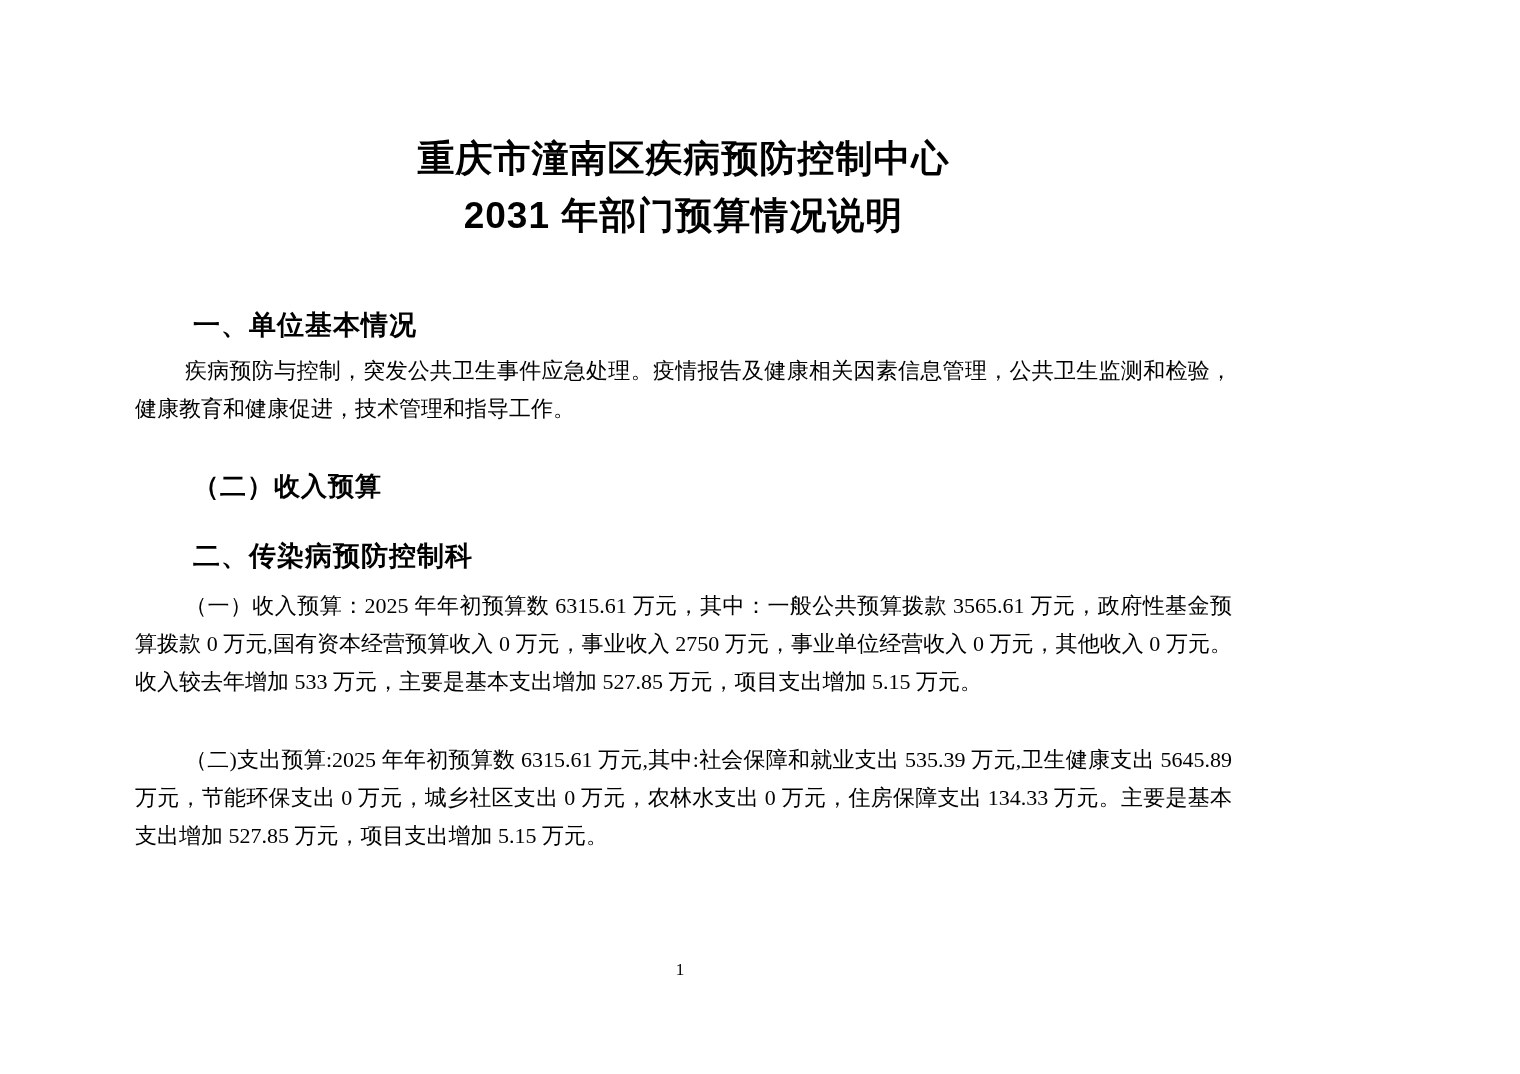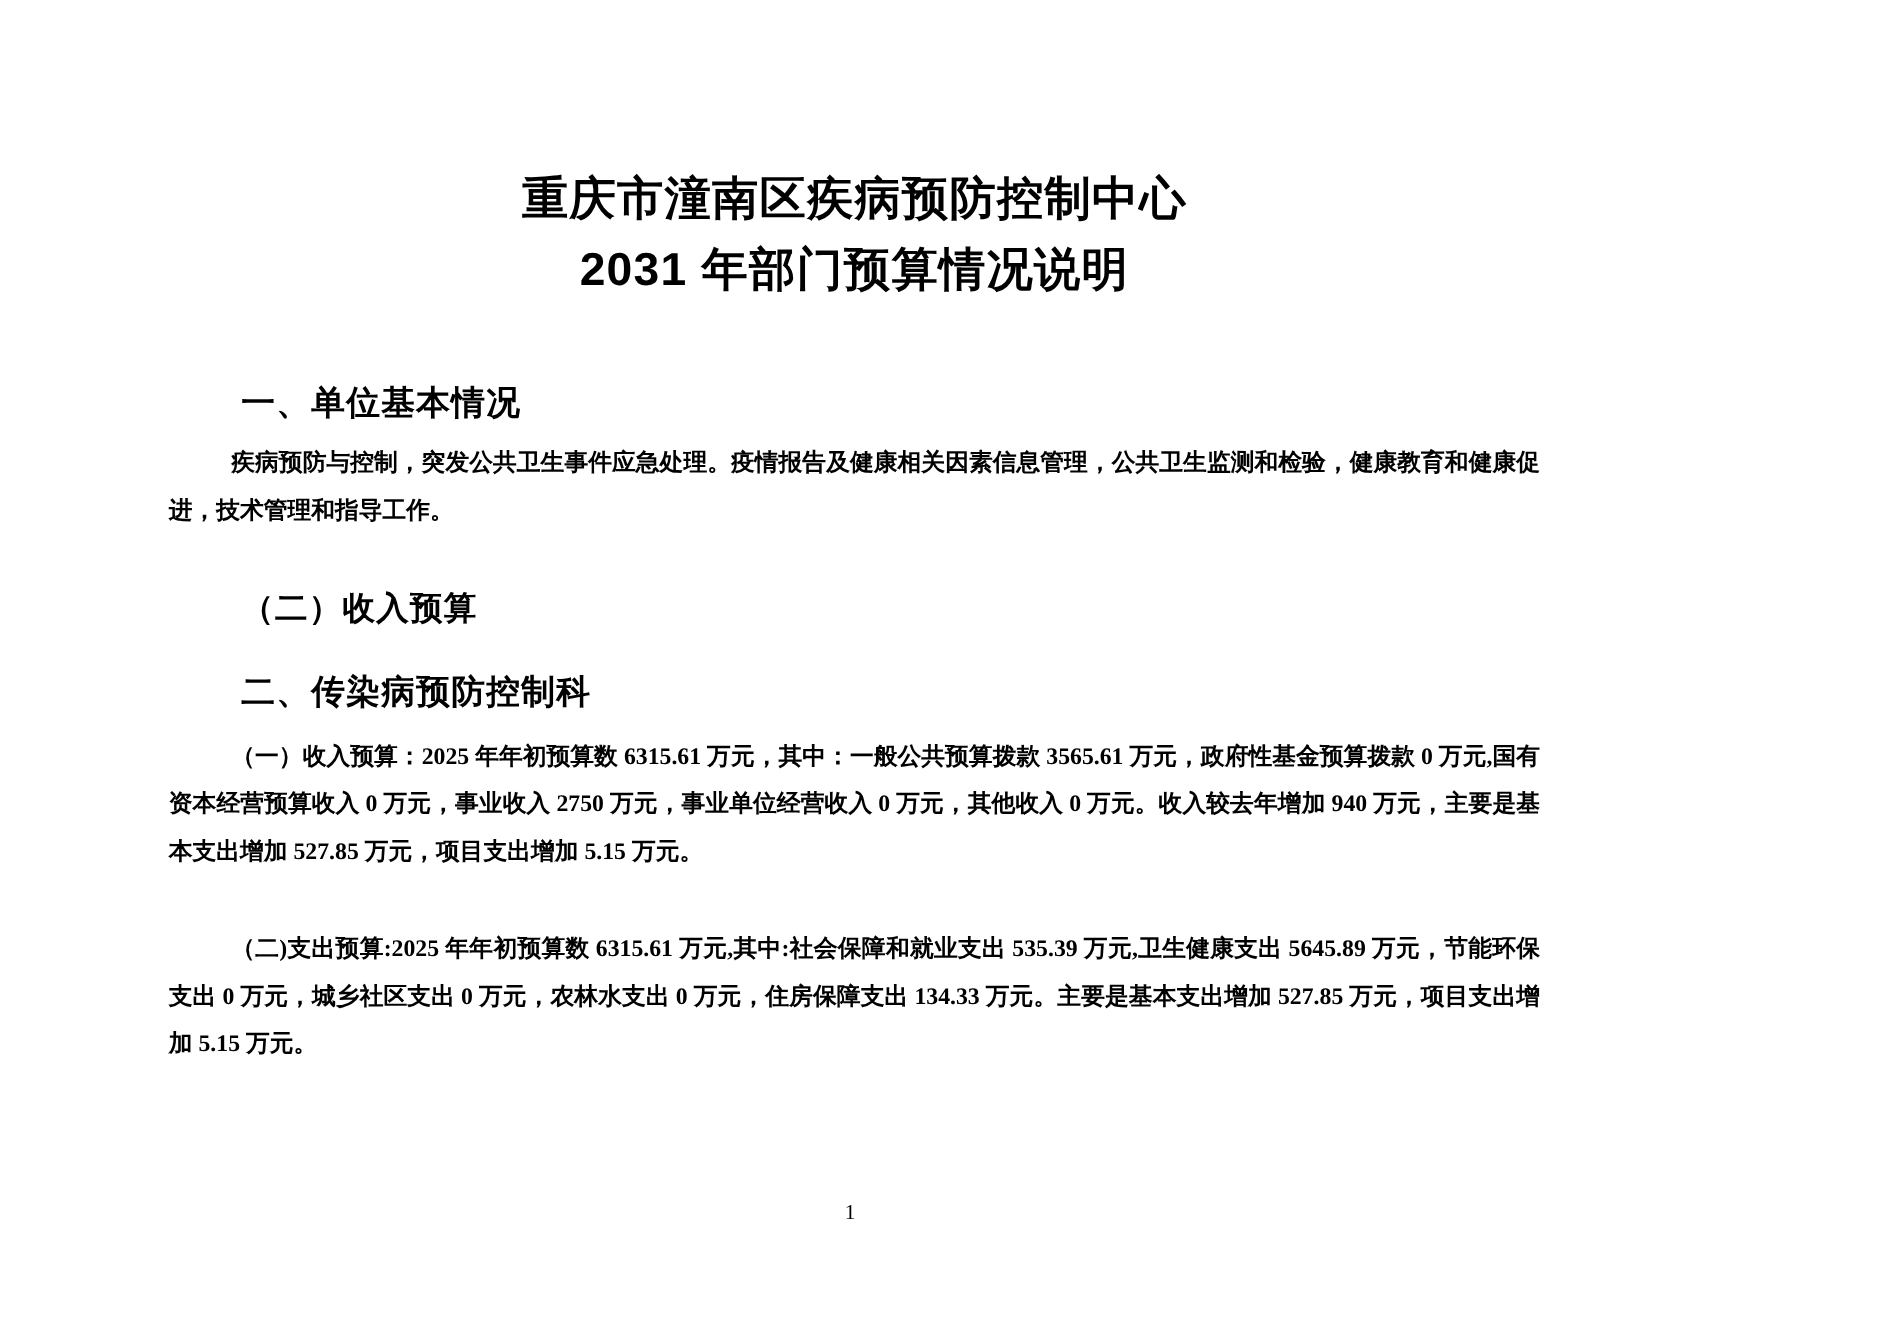--- a/index.html
+++ b/index.html
@@ -25,21 +25,21 @@
   .title-block {
     text-align: center;
     font-family: "Liberation Sans", "DejaVu Sans", sans-serif;
     font-weight: 700;
     font-size: 37px;
     line-height: 57px;
     letter-spacing: 1px;
   }
   
   .h1 {
-    font-family: Liberation Mono, monospace;
+    font-family: Liberation Sans, sans-serif;
     font-weight: 700;
     font-size: 27px;
     line-height: 34px;
     text-indent: 58px;
     letter-spacing: 1px;
   }
   .h1.first { margin-top: 64px; }
   .h1.second { margin-top: 36px; }
   
   .h2 {
@@ -47,27 +47,26 @@
     font-weight: 700;
     font-size: 26px;
     line-height: 33px;
     text-indent: 58px;
     letter-spacing: 1px;
   }
   .h2.sub1 { margin-top: 26px; }
   .h2.sub2 { margin-top: 42px; }
   
   .para {
-    font-size: 19px;
+    font-size: 22px;
     line-height: 38px;
     text-align: justify;
     text-justify: inter-ideograph;
     text-indent: 50px;
     margin-top: 10px;
-    font-weight: bold;
   }
   .para.income { margin-top: 14px; }
   .para.expenditure { margin-top: 40px; }
   .page-number {
     position: absolute;
     top: 960px;
     left: 0;
     width: 100%;
     text-align: center;
     font-size: 17px;
@@ -88,20 +87,20 @@
     <div class="h1 first">一、单位基本情况</div>
 
 
     <p class="para">疾病预防与控制，突发公共卫生事件应急处理。疫情报告及健康相关因素信息管理，公共卫生监测和检验，健康教育和健康促进，技术管理和指导工作。</p>
 
     <div class="h2 sub2">（二）收入预算</div>
 
 
     <div class="h1 second">二、传染病预防控制科</div>
 
-    <p class="para income">（一）收入预算：2025 年年初预算数 6315.61 万元，其中：一般公共预算拨款 3565.61 万元，政府性基金预算拨款 0 万元,国有资本经营预算收入 0 万元，事业收入 2750 万元，事业单位经营收入 0 万元，其他收入 0 万元。收入较去年增加 940 万元，主要是基本支出增加 527.85 万元，项目支出增加 5.15 万元。</p>
+    <p class="para income">（一）收入预算：2025 年年初预算数 6315.61 万元，其中：一般公共预算拨款 3565.61 万元，政府性基金预算拨款 0 万元,国有资本经营预算收入 0 万元，事业收入 2750 万元，事业单位经营收入 0 万元，其他收入 0 万元。收入较去年增加 533 万元，主要是基本支出增加 527.85 万元，项目支出增加 5.15 万元。</p>
 
     <p class="para expenditure">（二)支出预算:2025 年年初预算数 6315.61 万元,其中:社会保障和就业支出 535.39 万元,卫生健康支出 5645.89 万元，节能环保支出 0 万元，城乡社区支出 0 万元，农林水支出 0 万元，住房保障支出 134.33 万元。主要是基本支出增加 527.85 万元，项目支出增加 5.15 万元。</p>
 
   </div>
 
   <div class="page-number">1</div>
 </div>
 
 </body></html>

